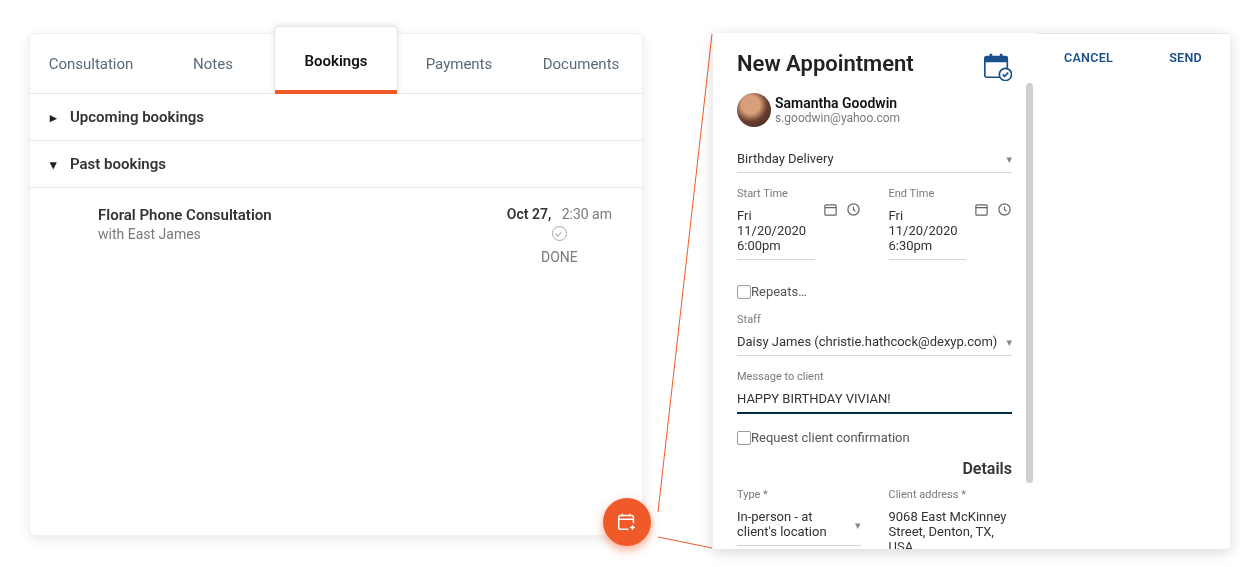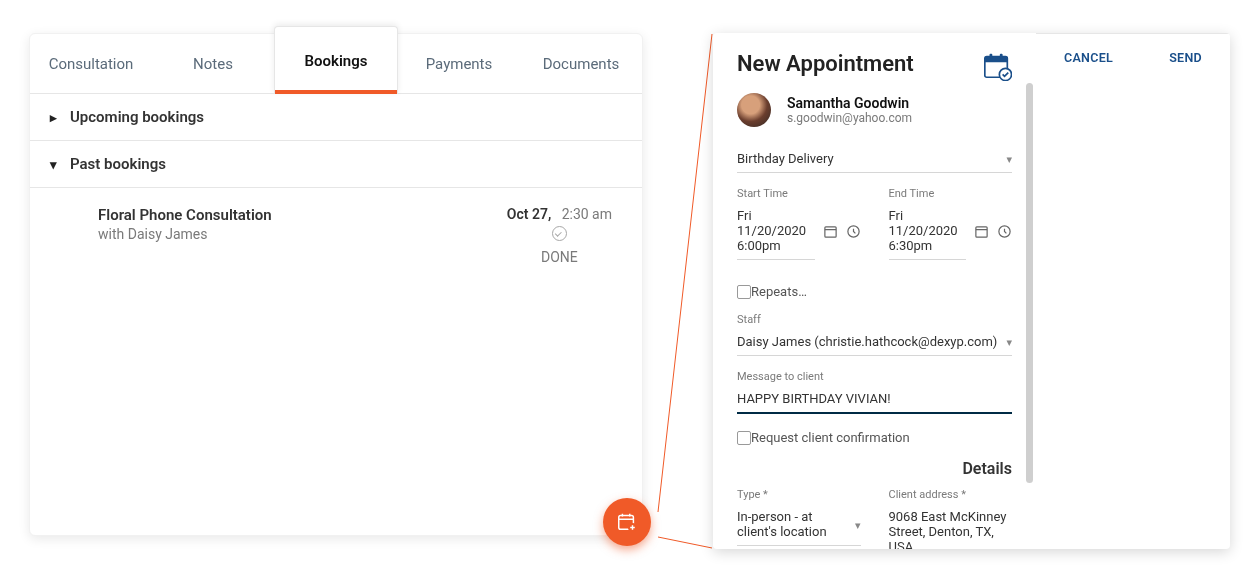--- a/index.html
+++ b/index.html
@@ -45,34 +45,34 @@
   .connector{position:absolute;pointer-events:none;}
 
   
   .right-panel{position:absolute;left:713px;top:33px;width:517px;height:516px;background:#fff;border-radius:4px;box-shadow:0 3px 14px rgba(0,0,0,.16);display:flex;flex-direction:row;overflow:hidden;}
   .rp-scroll{flex:1;overflow:hidden;position:relative;}
   .rp-inner{padding:18px 24px 0 24px;}
   .rp-head{display:flex;justify-content:space-between;align-items:flex-start;margin-bottom:12px;}
   .rp-title{font-size:22px;font-weight:600;color:#222;}
   .cal-icon{width:30px;height:30px;}
   
-  .client{display:flex;gap:16px;align-items:center;margin-bottom:18px;}
+  .client{display:flex;gap:4px;align-items:center;margin-bottom:18px;}
   .avatar{width:34px;height:34px;border-radius:50%;background:radial-gradient(circle at 40% 35%, #d7a07b 0 30%, #6b3e2e 55%, #2e2623 100%);flex-shrink:0;}
   .client-name{font-weight:600;font-size:14px;color:#111;}
   .client-email{font-size:12px;color:var(--muted);}
 
   .field{margin-bottom:14px;}
   .field-label{font-size:11px;color:var(--muted);margin-bottom:2px;display:block;}
   .select,.input{width:100%;border:none;border-bottom:1px solid #d6d6d6;padding:6px 0;font-size:13px;color:#333;background:transparent;}
   .select{display:flex;justify-content:space-between;align-items:center;cursor:pointer;}
   .select .chev::before{content:"▾";font-size:11px;color:#888;}
   
   .row{display:flex;gap:28px;}
   .col{flex:1;}
-  .time-row{display:flex;align-items:center;gap:8px;}
+  .time-row{display:flex;align-items:flex-start;gap:8px;}
   .time-val{flex:1;font-size:13px;color:#333;border-bottom:1px solid #d6d6d6;padding:6px 0;}
   .tiny-icon{width:15px;height:15px;color:#666;flex-shrink:0;}
 
   .chk{display:flex;align-items:center;font-size:13px;color:#555;margin:10px 0 14px 0;cursor:pointer;}
   .chk-box{width:14px;height:14px;border:1.5px solid #999;border-radius:2px;}
 
   .msg-input{border-bottom:2px solid var(--dark);font-size:13px;color:#333;padding:6px 0;}
 
   .details{font-weight:600;font-size:16px;margin:14px 0 10px 0;text-align:right;}
 
@@ -101,21 +101,21 @@
 
   <div class="section last">
     <span class="caret caret-down"></span>
     <span>Past bookings</span>
   </div>
 
   <div class="booking">
     <div>
       <div class="booking-title">Floral Phone Consultation</div>
       <div class="booking-sub">
-        <span>with </span><span>Daisy James</span>
+        <span>with </span><span>East James</span>
       </div>
     </div>
     <div class="booking-right">
       <div class="booking-date">
         <span class="d">Oct 27,</span>
         <span>&nbsp;</span>
         <span class="t">2:30 am</span>
       </div>
       <div class="booking-status">
         <span class="status-icon"></span>

